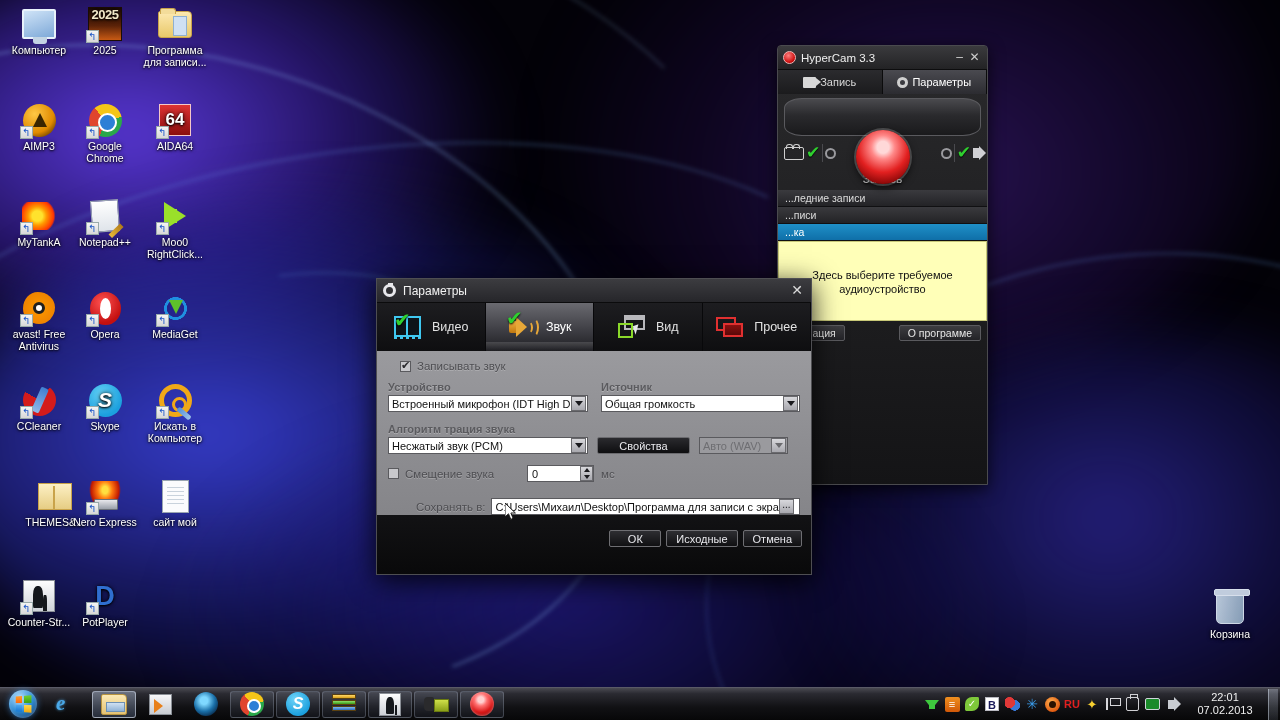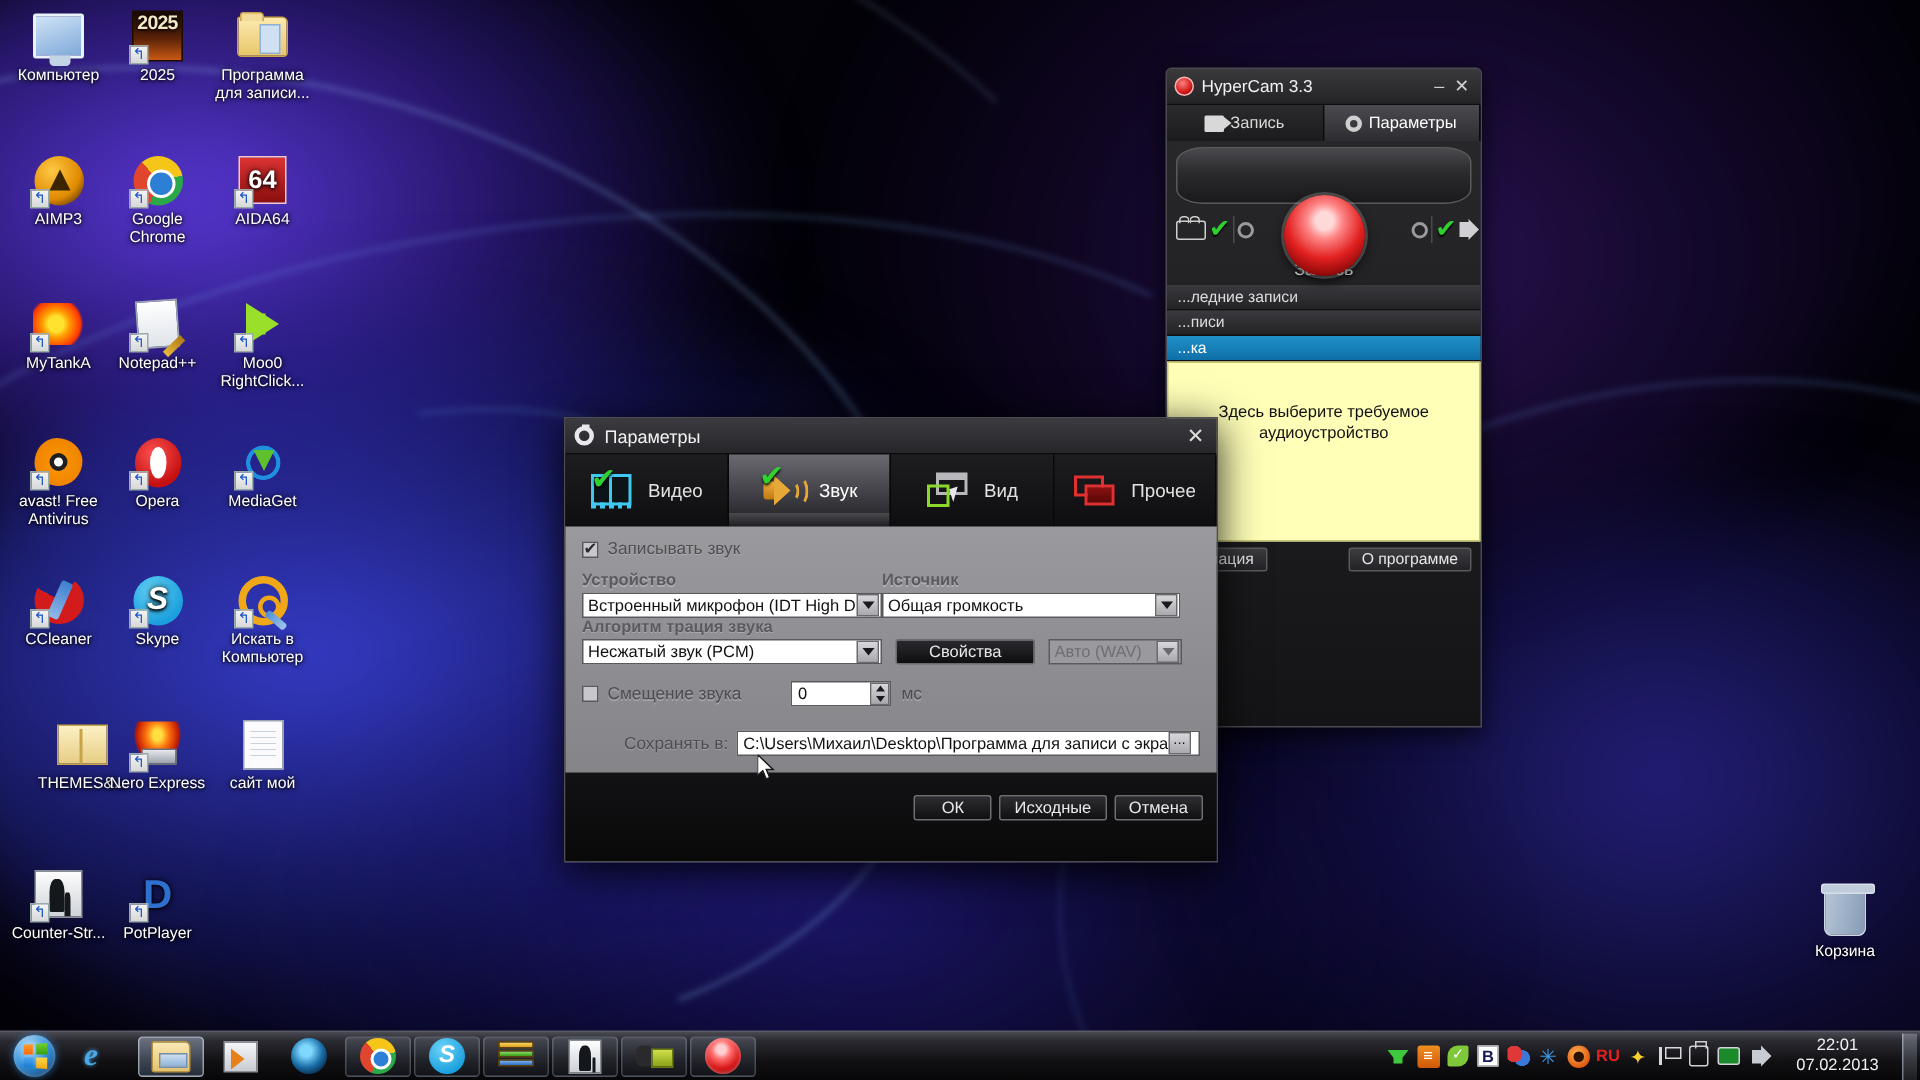--- a/index.html
+++ b/index.html
@@ -226,21 +226,21 @@
     box-shadow:0 0 0 2px rgba(255,255,255,.20), 0 3px 8px rgba(0,0,0,.8);}
   #hc-reclbl { text-align:center; font-size:12px; color:#f0f0f0; margin-top:2px;
     text-shadow:0 1px 2px #000; }
   #hc-list { margin:4px 0 0; }
   .hc-li { height:17px; line-height:17px; padding:0 7px; font-size:10.5px;
     background:linear-gradient(#3a3a3e,#232326); border-bottom:1px solid #101012;
     color:#dcdcdc; cursor:pointer; overflow:hidden; white-space:nowrap;}
   .hc-li.sel { background:linear-gradient(#1f90c8,#0f6fa8); color:#fff; }
   #hc-tip { margin:0; padding:26px 8px; background:#ffffb8; color:#111;
     font-size:11px; text-align:center; line-height:14px;
-    border:1px solid #c8c878; height:120px;}
+    border:1px solid #c8c878; height:80px;}
   #hc-foot { display:flex; justify-content:space-between; padding:4px 6px; }
   .hc-fbtn { font-size:10.5px; padding:1px 8px; color:#e6e6e6;
     background:linear-gradient(#3c3c40,#232327); border:1px solid #5a5a5e;
     border-radius:2px; cursor:pointer; }
 
   
   #params {
     position:absolute; left:376px; top:278px; width:436px; height:297px;
     background:linear-gradient(#232326,#141416);
     border:1px solid #4e4e52; box-shadow:0 6px 26px rgba(0,0,0,.85);
@@ -703,26 +703,26 @@
       <span class="ti ti-misc">
         <i class="r1"></i>
           <i class="r2"></i>
       </span>
       <span>Прочее</span>
     </div>
   </div>
 
   <div id="p-body">
 
-    <div class="row" style="margin-bottom:9px;">
+    <div class="row" style="margin-bottom:9px;margin-left:12px;">
       <span class="chkbox on"></span>
       <span class="chk-lbl">Записывать звук</span>
     </div>
 
-    <div class="row" style="align-items:flex-end;">
+    <div class="row" style="align-items:flex-end;gap:13px;margin-bottom:11px;">
       <div style="width:200px;">
         <span class="fld-lbl">Устройство</span>
         <div class="combo">
           <span class="cv">Встроенный микрофон (IDT High D</span>
           <span class="arw">
               <i></i>
             </span>
         </div>
       </div>
       <div style="width:199px;">

